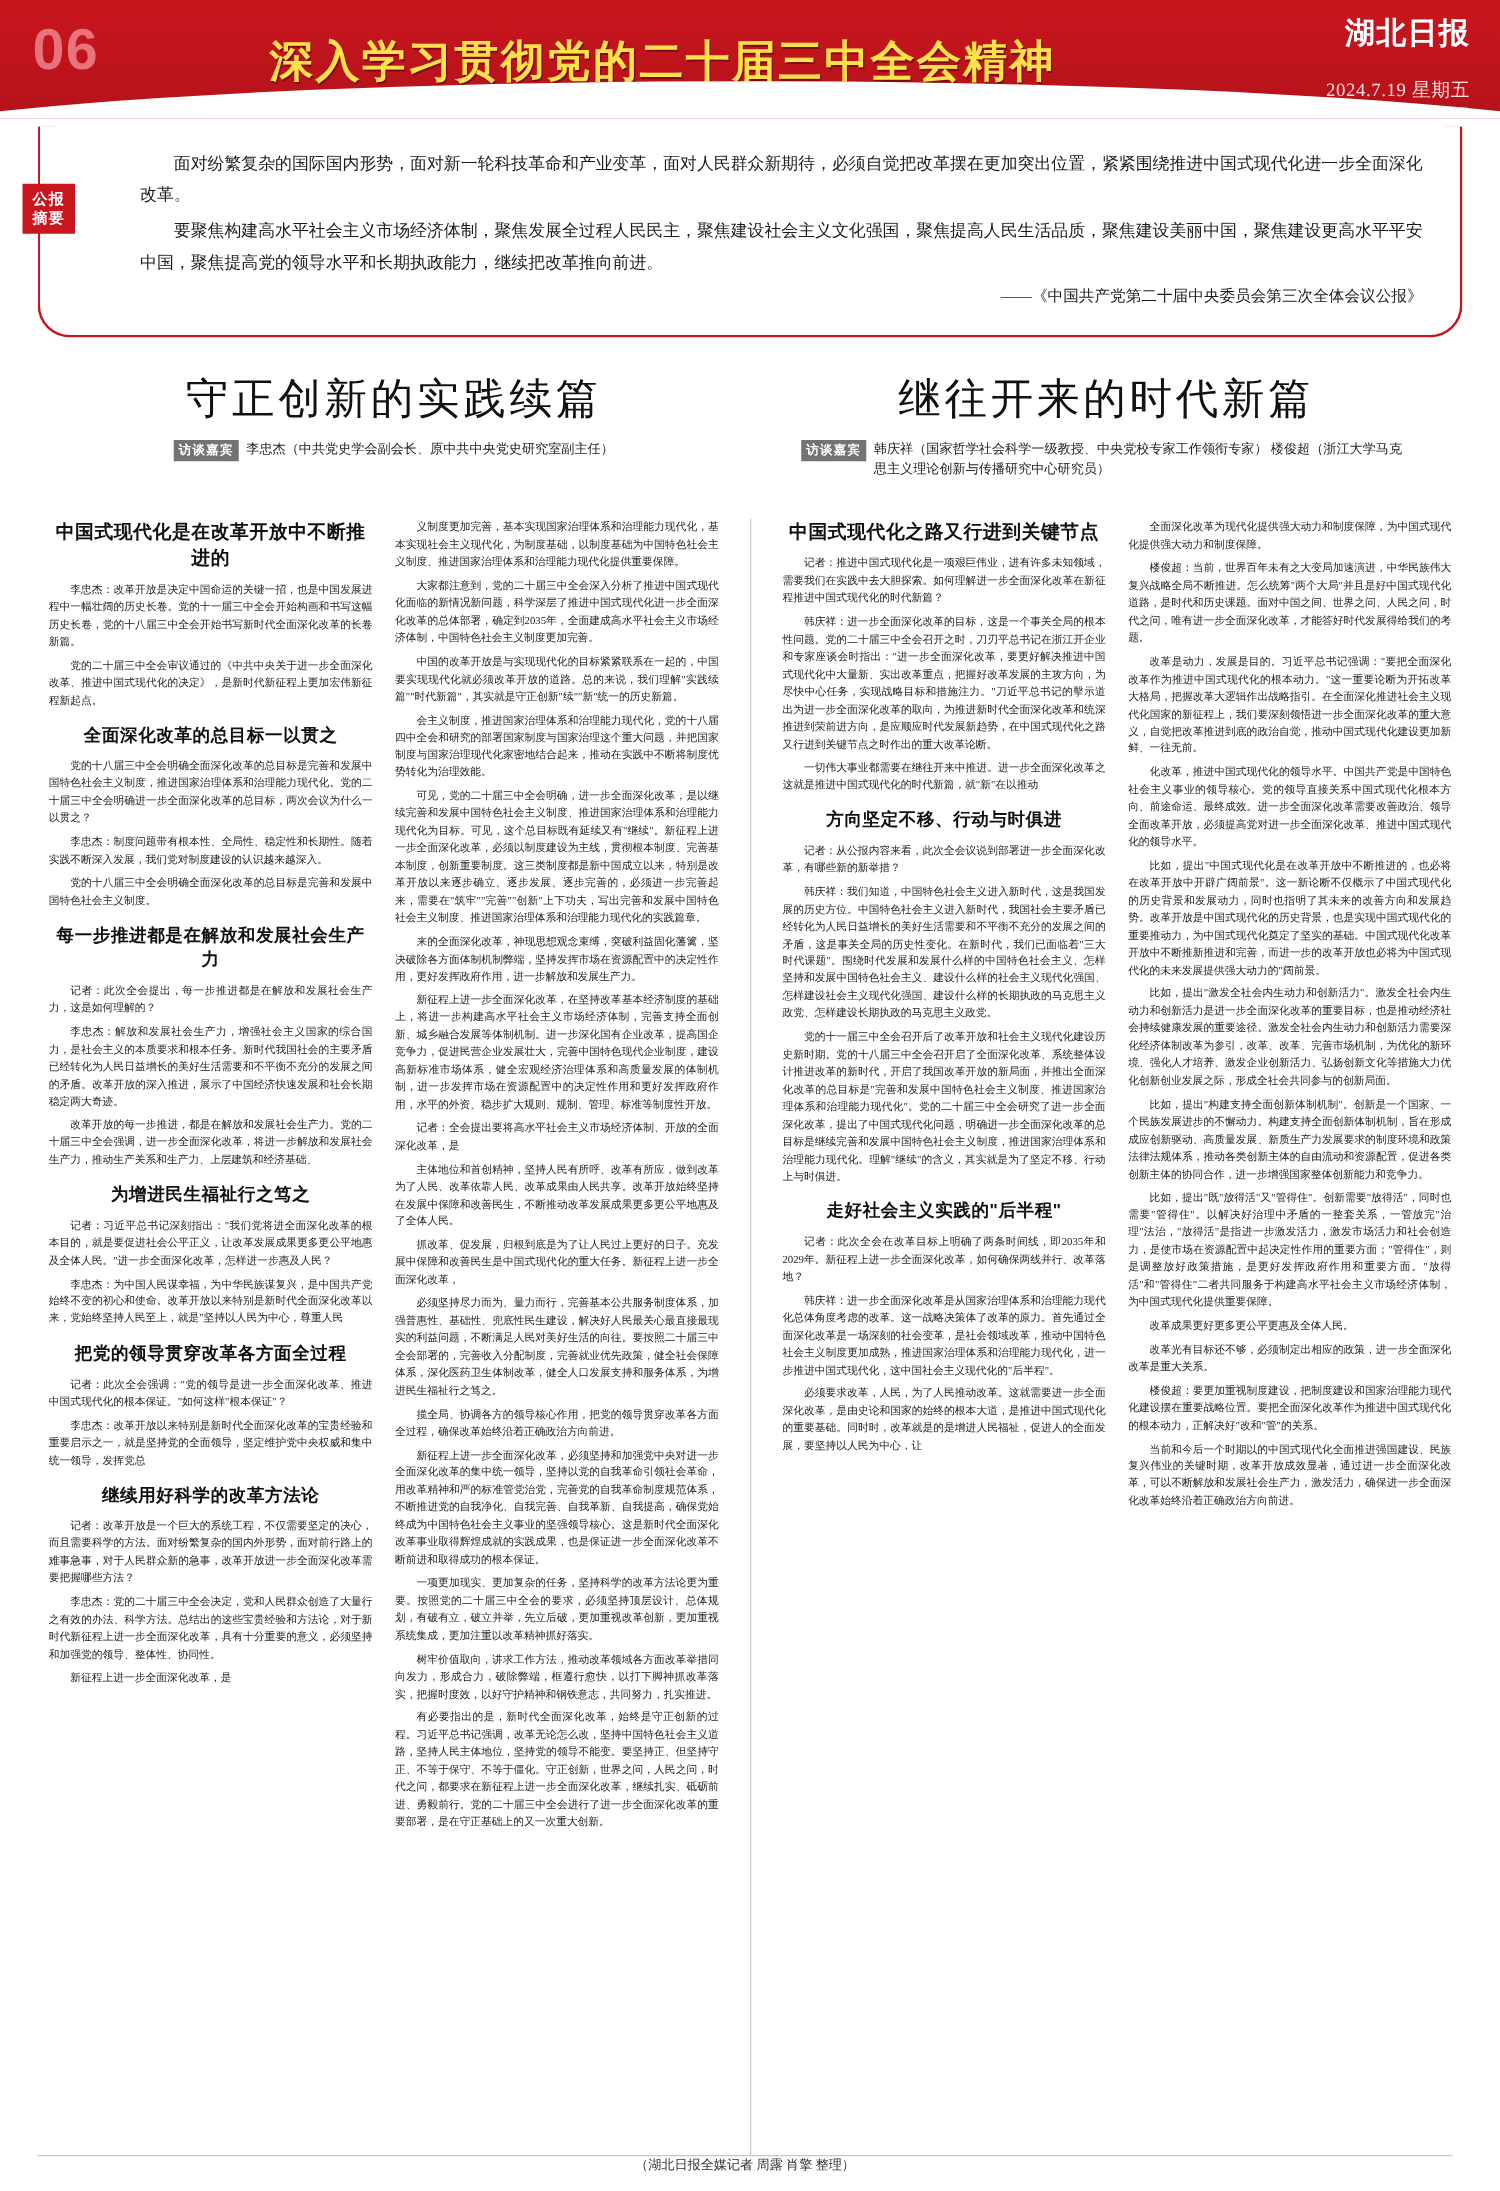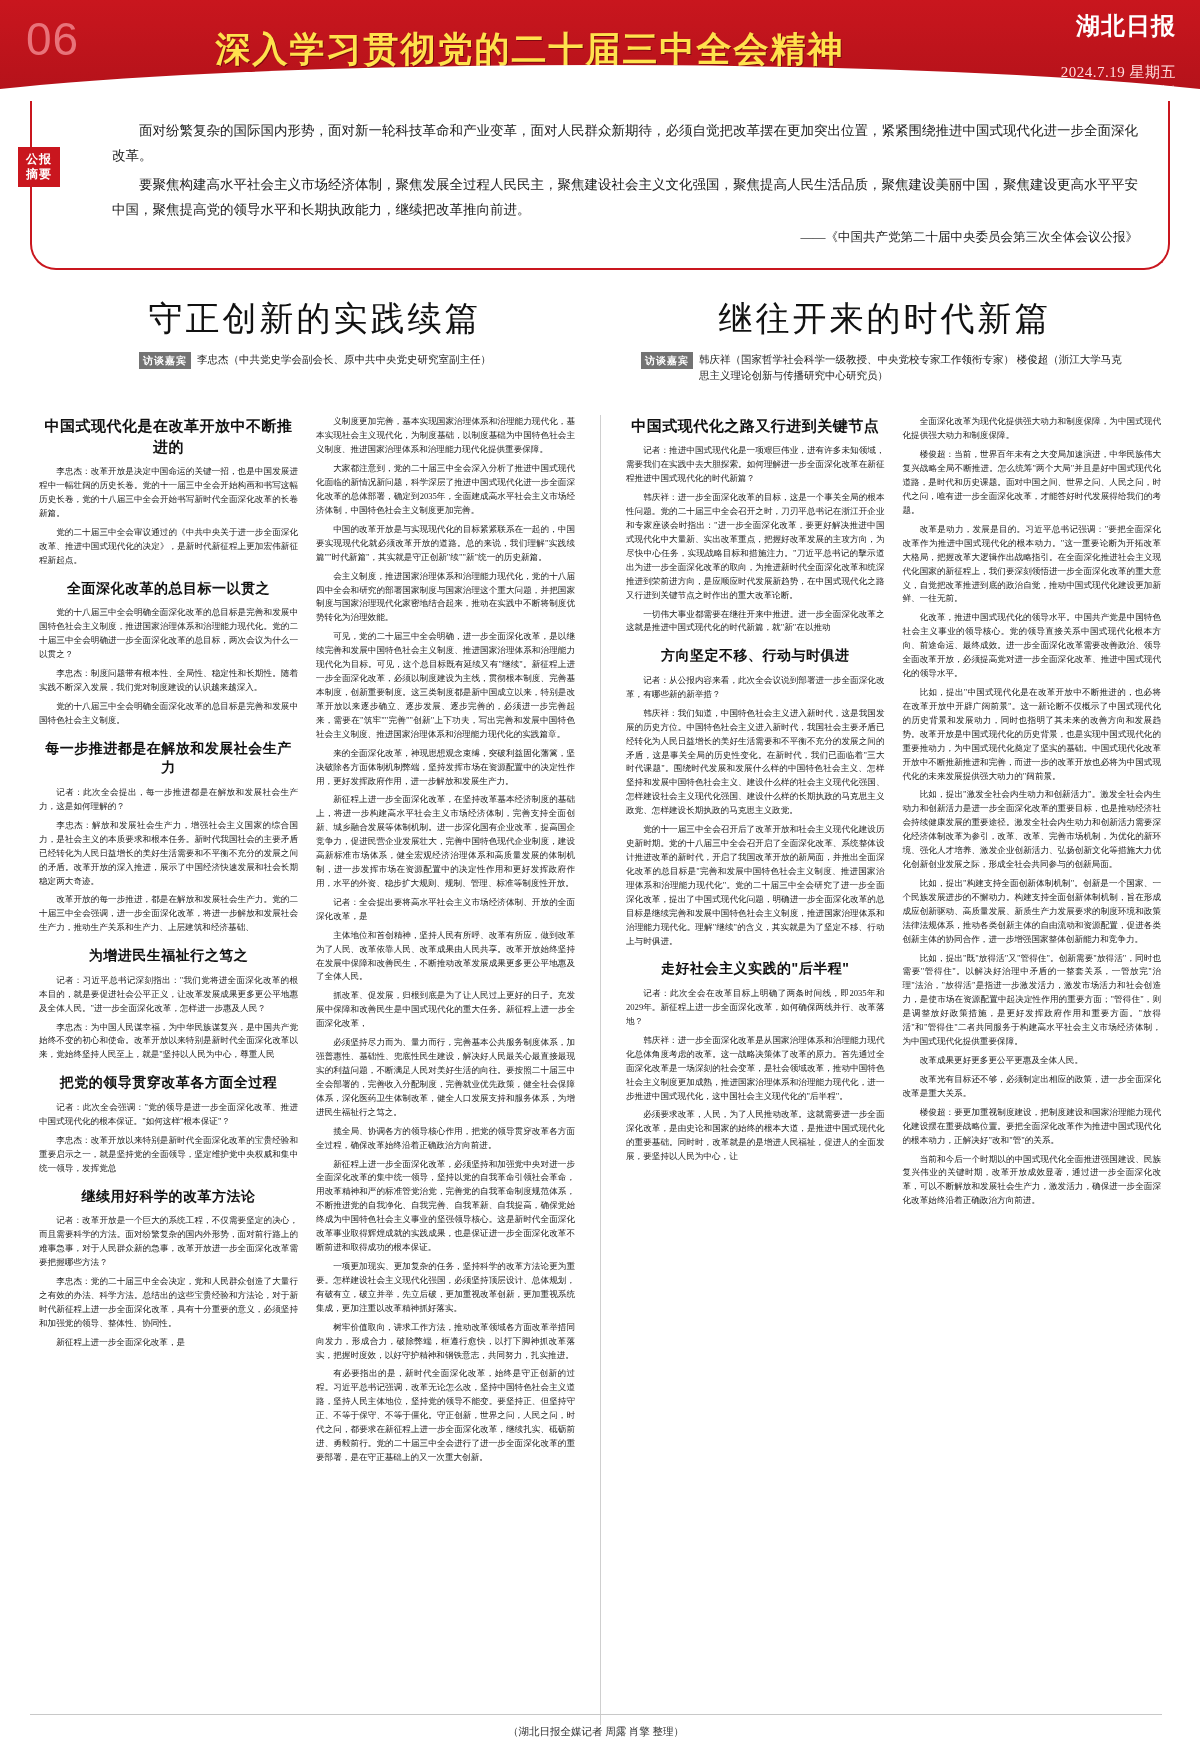--- a/index.html
+++ b/index.html
@@ -27,21 +27,21 @@
     left: 0; right: 0; bottom: -30px;
     height: 60px;
     background: #ffffff;
     border-radius: 50% 50% 0 0 / 100% 100% 0 0;
     transform: scaleX(1.25);
   }
   .page-num {
     position: absolute;
     left: 26px; top: 12px;
     font-size: 46px;
-    font-weight: normal;
+    font-weight: bold;
     color: #e8737a;
     font-family: "Liberation Sans", sans-serif;
     letter-spacing: 1px;
   }
   .mast-title {
     position: absolute;
     left: 190px; top: 26px;
     width: 680px;
     text-align: center;
     font-size: 35px;
@@ -202,21 +202,20 @@
     color: #111;
     font-family: "Liberation Sans", sans-serif;
     line-height: 1.4;
   }
 
   
   .footer {
     position: absolute;
     left: 30px; right: 38px; bottom: 14px;
     border-top: 1px solid #c8c8c8;
-    padding-top: 10px;
     text-align: center;
     font-size: 10.5px;
     color: #333;
   }
 </style>
 </head>
 <body>
 
 <div class="masthead">
   <div class="page-num">06</div>
@@ -288,21 +287,21 @@
       <p>会主义制度，推进国家治理体系和治理能力现代化，党的十八届四中全会和研究的部署国家制度与国家治理这个重大问题，并把国家制度与国家治理现代化家密地结合起来，推动在实践中不断将制度优势转化为治理效能。</p>
       <p>可见，党的二十届三中全会明确，进一步全面深化改革，是以继续完善和发展中国特色社会主义制度、推进国家治理体系和治理能力现代化为目标。可见，这个总目标既有延续又有"继续"。新征程上进一步全面深化改革，必须以制度建设为主线，贯彻根本制度、完善基本制度，创新重要制度。这三类制度都是新中国成立以来，特别是改革开放以来逐步确立、逐步发展、逐步完善的，必须进一步完善起来，需要在"筑牢""完善""创新"上下功夫，写出完善和发展中国特色社会主义制度、推进国家治理体系和治理能力现代化的实践篇章。</p>
       <p>来的全面深化改革，神现思想观念束缚，突破利益固化藩篱，坚决破除各方面体制机制弊端，坚持发挥市场在资源配置中的决定性作用，更好发挥政府作用，进一步解放和发展生产力。</p>
       <p>新征程上进一步全面深化改革，在坚持改革基本经济制度的基础上，将进一步构建高水平社会主义市场经济体制，完善支持全面创新、城乡融合发展等体制机制。进一步深化国有企业改革，提高国企竞争力，促进民营企业发展壮大，完善中国特色现代企业制度，建设高新标准市场体系，健全宏观经济治理体系和高质量发展的体制机制，进一步发挥市场在资源配置中的决定性作用和更好发挥政府作用，水平的外资、稳步扩大规则、规制、管理、标准等制度性开放。</p>
       <p>记者：全会提出要将高水平社会主义市场经济体制、开放的全面深化改革，是</p>
       <p>主体地位和首创精神，坚持人民有所呼、改革有所应，做到改革为了人民、改革依靠人民、改革成果由人民共享。改革开放始终坚持在发展中保障和改善民生，不断推动改革发展成果更多更公平地惠及了全体人民。</p>
       <p>抓改革、促发展，归根到底是为了让人民过上更好的日子。充发展中保障和改善民生是中国式现代化的重大任务。新征程上进一步全面深化改革，</p>
       <p>必须坚持尽力而为、量力而行，完善基本公共服务制度体系，加强普惠性、基础性、兜底性民生建设，解决好人民最关心最直接最现实的利益问题，不断满足人民对美好生活的向往。要按照二十届三中全会部署的，完善收入分配制度，完善就业优先政策，健全社会保障体系，深化医药卫生体制改革，健全人口发展支持和服务体系，为增进民生福祉行之笃之。</p>
       <p>揽全局、协调各方的领导核心作用，把党的领导贯穿改革各方面全过程，确保改革始终沿着正确政治方向前进。</p>
       <p>新征程上进一步全面深化改革，必须坚持和加强党中央对进一步全面深化改革的集中统一领导，坚持以党的自我革命引领社会革命，用改革精神和严的标准管党治党，完善党的自我革命制度规范体系，不断推进党的自我净化、自我完善、自我革新、自我提高，确保党始终成为中国特色社会主义事业的坚强领导核心。这是新时代全面深化改革事业取得辉煌成就的实践成果，也是保证进一步全面深化改革不断前进和取得成功的根本保证。</p>
-      <p>一项更加现实、更加复杂的任务，坚持科学的改革方法论更为重要。怎样建设社会主义现代化强国，必须坚持顶层设计、总体规划，有破有立，破立并举，先立后破，更加重视改革创新，更加重视系统集成，更加注重以改革精神抓好落实。</p>
+      <p>一项更加现实、更加复杂的任务，坚持科学的改革方法论更为重要。按照党的二十届三中全会的要求，必须坚持顶层设计、总体规划，有破有立，破立并举，先立后破，更加重视改革创新，更加重视系统集成，更加注重以改革精神抓好落实。</p>
       <p>树牢价值取向，讲求工作方法，推动改革领域各方面改革举措同向发力，形成合力，破除弊端，框遵行愈快，以打下脚神抓改革落实，把握时度效，以好守护精神和钢铁意志，共同努力，扎实推进。</p>
       <p>有必要指出的是，新时代全面深化改革，始终是守正创新的过程。习近平总书记强调，改革无论怎么改，坚持中国特色社会主义道路，坚持人民主体地位，坚持党的领导不能变。要坚持正、但坚持守正、不等于保守、不等于僵化。守正创新，世界之问，人民之问，时代之问，都要求在新征程上进一步全面深化改革，继续扎实、砥砺前进、勇毅前行。党的二十届三中全会进行了进一步全面深化改革的重要部署，是在守正基础上的又一次重大创新。</p>
     </div>
   </div>
 
   <div class="half right">
     <div class="col">
       <div class="sub-lead">中国式现代化之路又行进到关键节点</div>
       <p>记者：推进中国式现代化是一项艰巨伟业，进有许多未知领域，需要我们在实践中去大胆探索。如何理解进一步全面深化改革在新征程推进中国式现代化的时代新篇？</p>
       <p>韩庆祥：进一步全面深化改革的目标，这是一个事关全局的根本性问题。党的二十届三中全会召开之时，刀刃平总书记在浙江开企业和专家座谈会时指出："进一步全面深化改革，要更好解决推进中国式现代化中大量新、实出改革重点，把握好改革发展的主攻方向，为尽快中心任务，实现战略目标和措施注力。"刀近平总书记的擊示道出为进一步全面深化改革的取向，为推进新时代全面深化改革和统深推进到荣前进方向，是应顺应时代发展新趋势，在中国式现代化之路又行进到关键节点之时作出的重大改革论断。</p>

